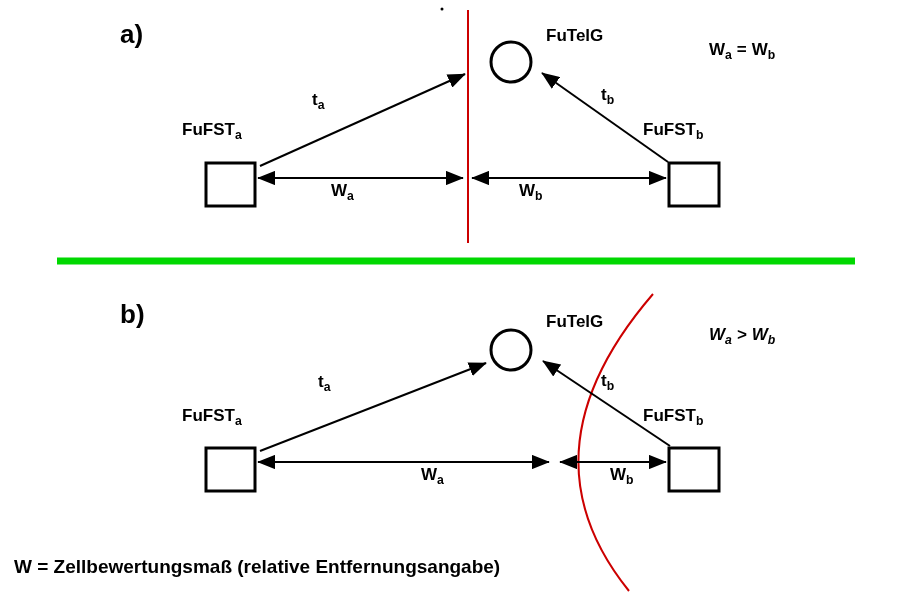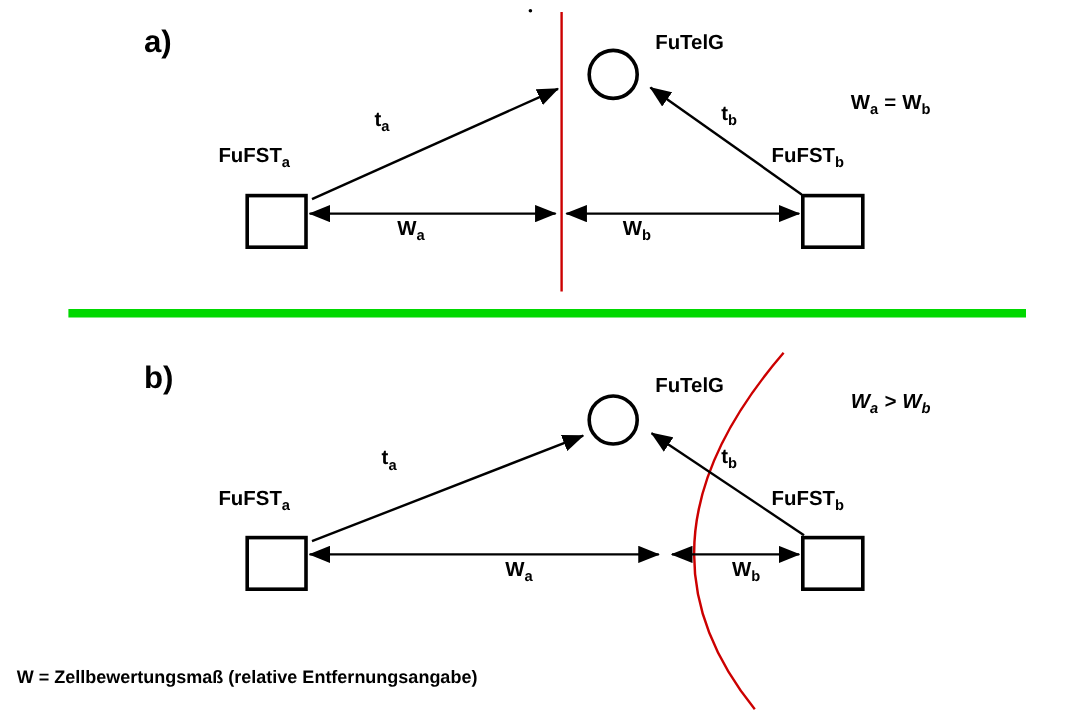--- a/index.html
+++ b/index.html
@@ -14,21 +14,21 @@
   .lbl {
     position: absolute;
     font-weight: bold;
     font-size: 17px;
     white-space: nowrap;
     line-height: 1.15;
   }
   .lbl sub { font-size: 0.72em; }
   .panel-letter { font-size: 26px; }
   .op { margin: 0 5px; }
-  .footer { font-size: 15px; }
+  .footer { font-size: 19px; }
 </style>
 </head>
 <body>
 
 <div class="canvas">
 
   <svg class="layer" width="900" height="600" viewBox="0 0 900 600">
     <defs>
       <marker id="ah" viewBox="0 0 10 8" refX="9.5" refY="4" markerWidth="9" markerHeight="7.2" orient="auto-start-reverse">
         <path d="M0,0 L10,4 L0,8 z" fill="#000"></path>
@@ -54,21 +54,21 @@
     <line x1="260" y1="451" x2="486" y2="363" stroke="#000" stroke-width="2" marker-end="url(#ah)"></line>
     <line x1="670" y1="446" x2="543" y2="361" stroke="#000" stroke-width="2" marker-end="url(#ah)"></line>
     <line x1="258" y1="462" x2="549" y2="462" stroke="#000" stroke-width="2" marker-start="url(#ah)" marker-end="url(#ah)"></line>
     <line x1="560" y1="462" x2="666" y2="462" stroke="#000" stroke-width="2" marker-start="url(#ah)" marker-end="url(#ah)"></line>
   </svg>
 
   <div class="lbl panel-letter" style="left:120px; top:20px;">a)</div>
 
   <div class="lbl" style="left:546px; top:26px;">FuTelG</div>
 
-  <div class="lbl" style="left:709px; top:40px;margin-top:36px;"><span>W</span><sub>a</sub><span class="op">=</span><span>W</span><sub>b</sub></div>
+  <div class="lbl" style="left:709px; top:40px;"><span>W</span><sub>a</sub><span class="op">=</span><span>W</span><sub>b</sub></div>
 
   <div class="lbl" style="left:182px; top:120px;"><span>FuFST</span><sub>a</sub></div>
 
   <div class="lbl" style="left:643px; top:120px;"><span>FuFST</span><sub>b</sub></div>
 
   <div class="lbl" style="left:312px; top:90px;"><span>t</span><sub>a</sub></div>
 
   <div class="lbl" style="left:601px; top:85px;"><span>t</span><sub>b</sub></div>
 
   <div class="lbl" style="left:331px; top:181px;"><span>W</span><sub>a</sub></div>

